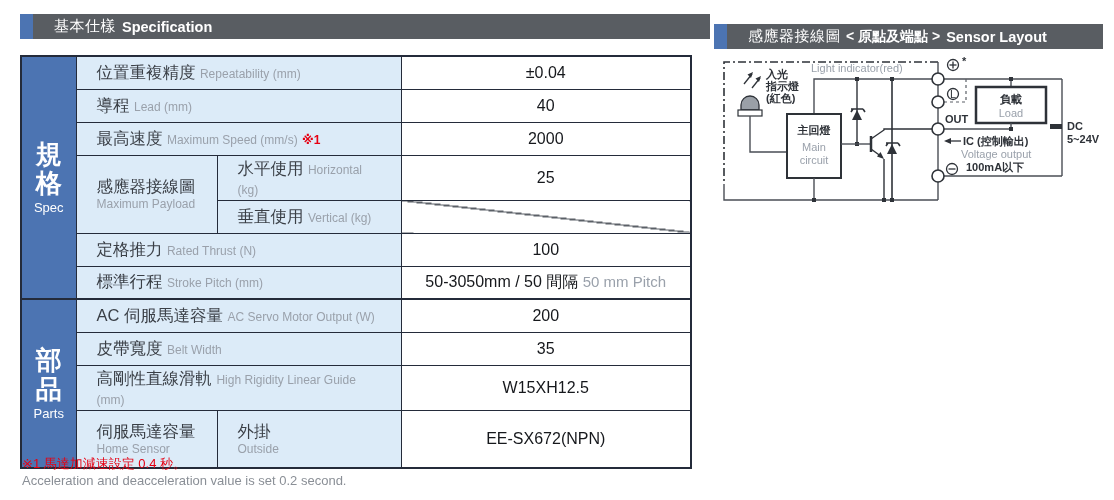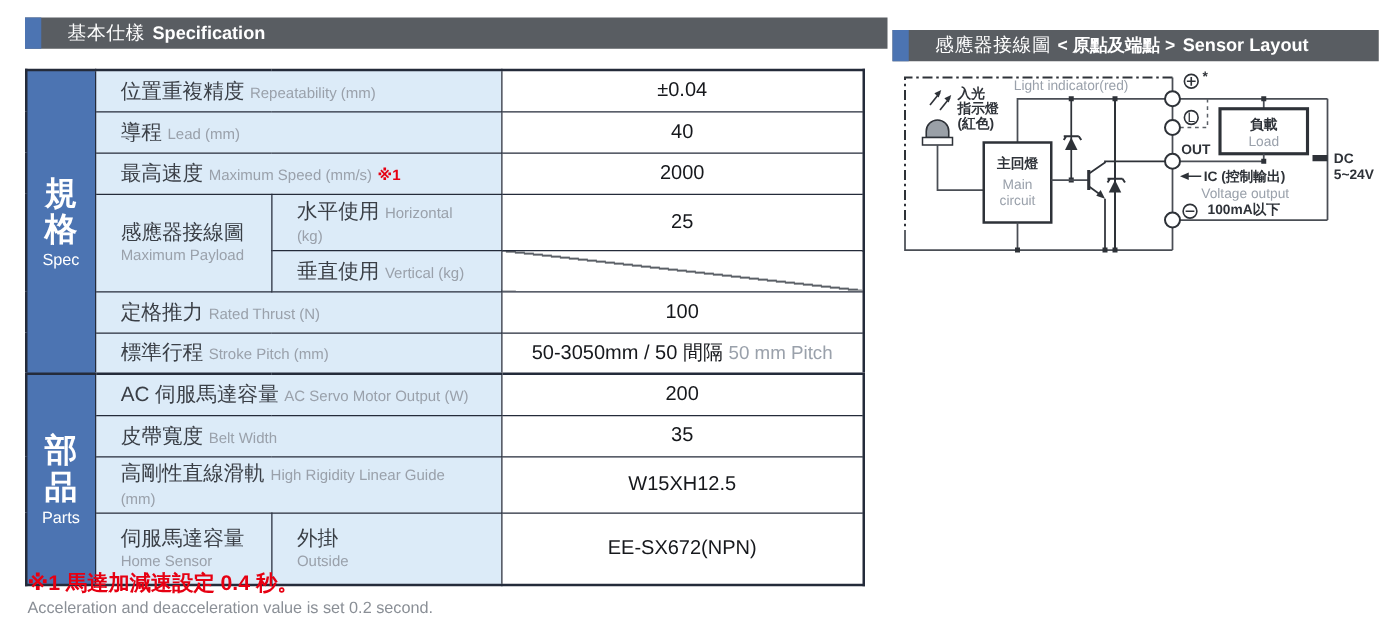--- a/index.html
+++ b/index.html
@@ -49,21 +49,21 @@
   .wire{stroke:#4A4E55;stroke-width:1.4;fill:none;}
   .comp{stroke:var(--dark);fill:none;}
   .dashdot{stroke:var(--dark);stroke-width:1.6;fill:none;stroke-dasharray:8 3 2 3;}
   .dashwire{stroke:#5A5F66;stroke-width:1.2;fill:none;stroke-dasharray:3 3;}
   .t-dark{fill:var(--dark);font-size:11px;}
   .t-gray{fill:var(--grayTxt);font-size:11px;}
   .t-bold{font-weight:bold;}
   .dot{fill:var(--dark);}
 
   .footnotes{position:absolute;left:22px;top:456px;line-height:1.3;}
-  .fn-zh{color:var(--red);font-size:17px;font-weight:bold;}
+  .fn-zh{color:var(--red);font-size:13px;font-weight:normal;}
   .fn-en{color:#8A8F96;font-size:13px;}
 </style>
 </head>
 <body>
 
 <div class="section-header" style="left:20px;top:14px;width:690px;">
   <div class="accent-square"></div>
   <span class="hdr-zh">基本仕樣</span>
   <span class="hdr-en">Specification</span>
 </div>

